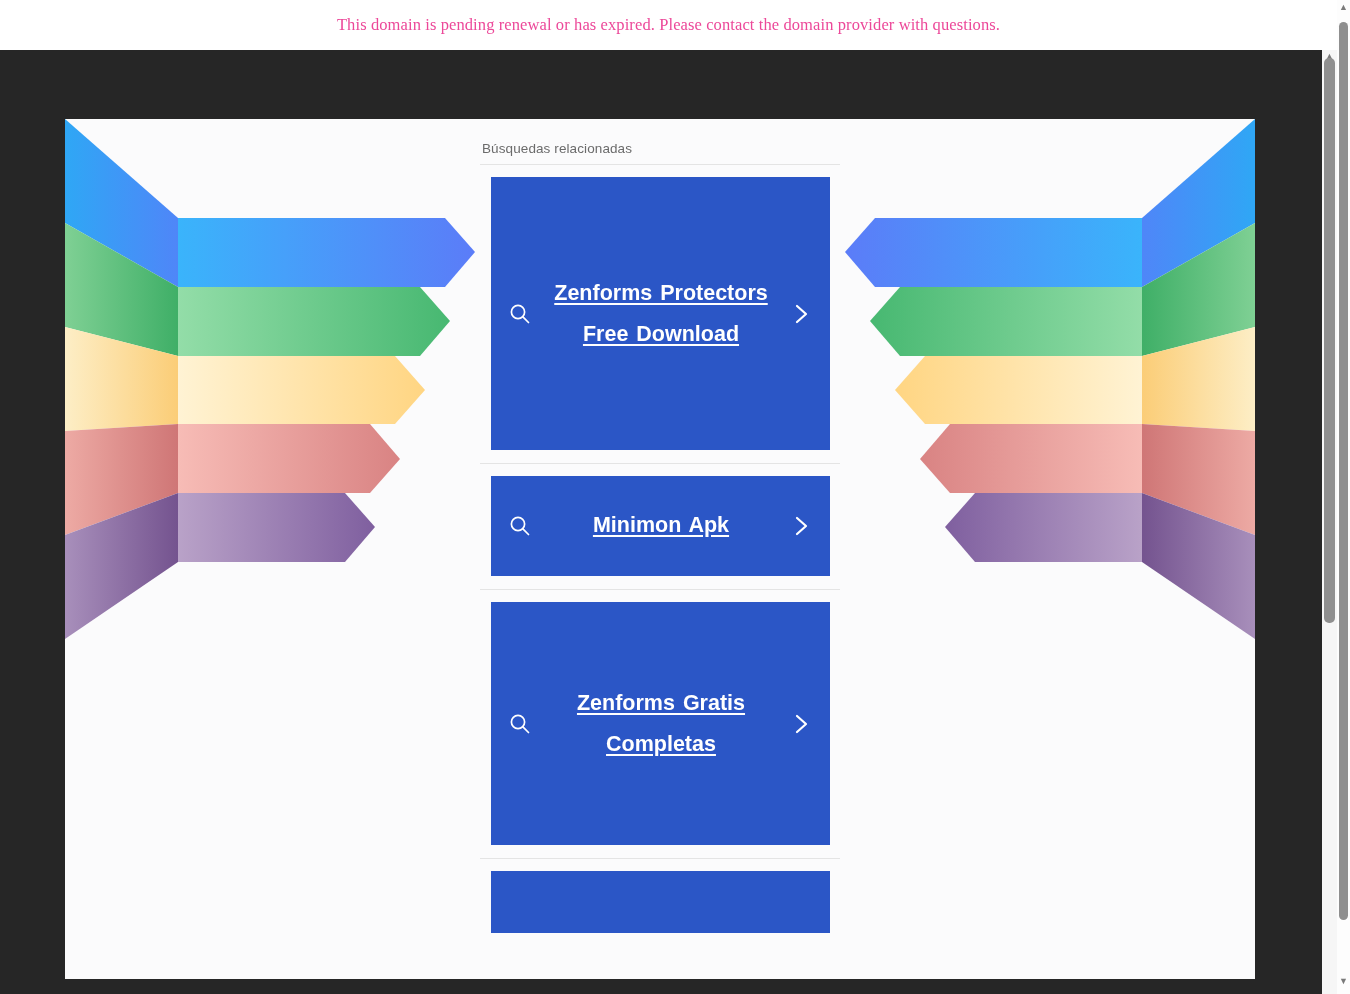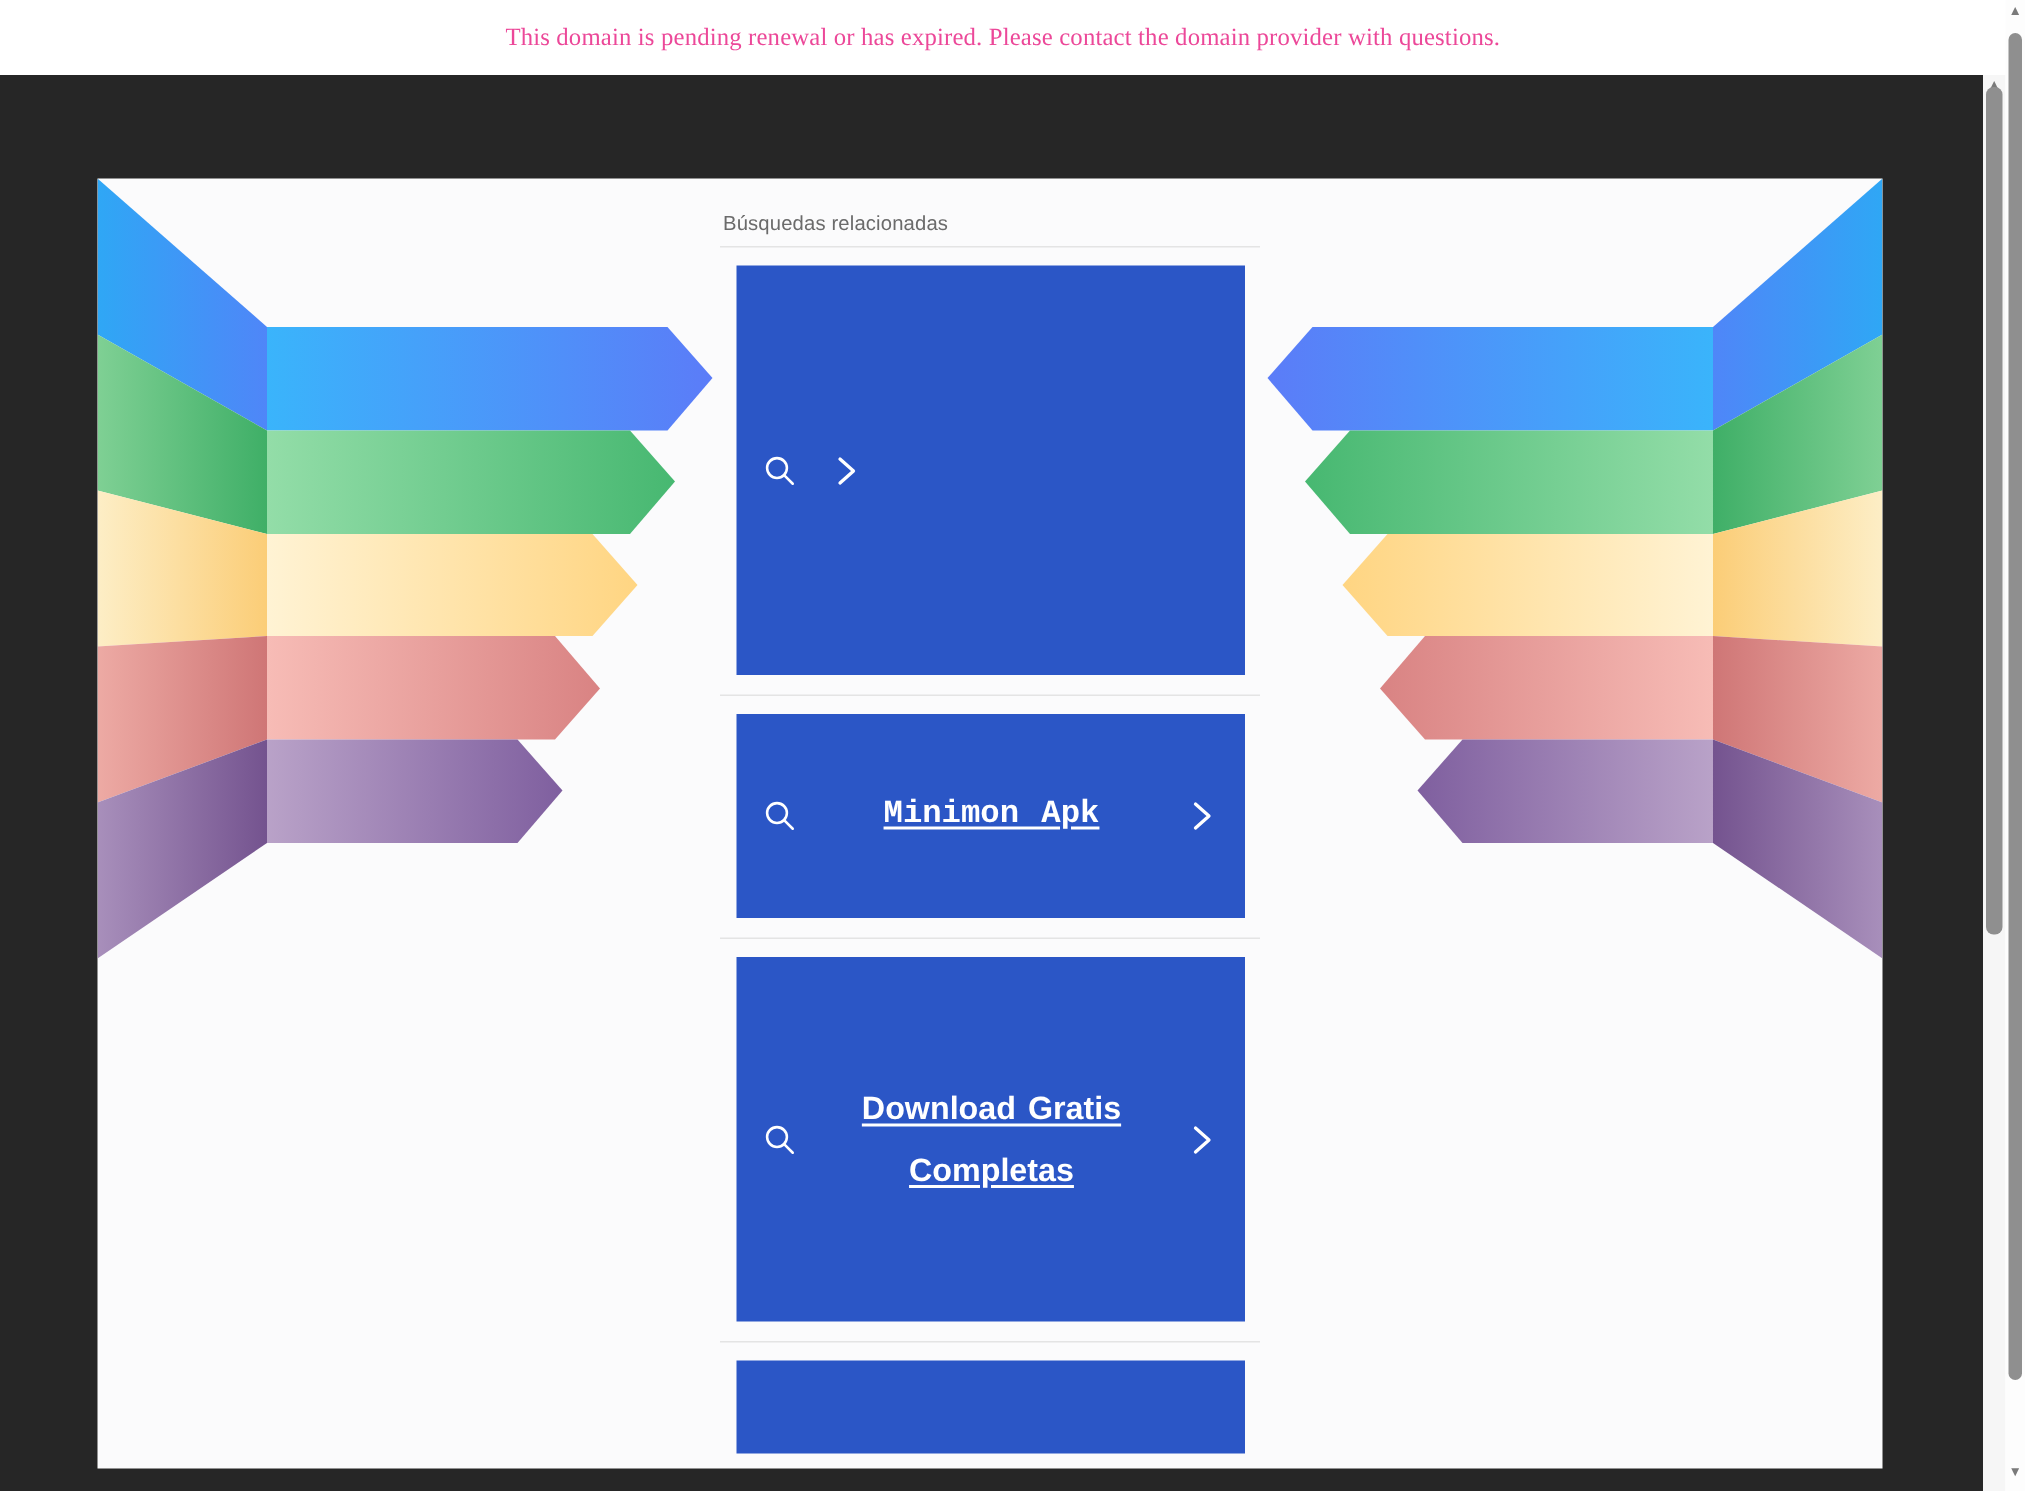--- a/index.html
+++ b/index.html
@@ -73,21 +73,21 @@
   .search-card{
     position:relative;
     width:339px; margin:12px auto 13px auto;
     background:#2b56c6;
     display:flex; align-items:center;
     padding:0 16px;
     cursor:pointer;
     color:#ffffff;
   }
   .search-card.h-tall   { height:273px; }
-  .search-card.h-short  { height:136px;font-family:Liberation Mono, monospace; }
+  .search-card.h-short  { height:100px; }
   .search-card.h-mid    { height:243px; }
   .search-card.h-cut    { height:62px; margin-bottom:0; }
 
   .magnifier{
     flex:0 0 auto; width:26px; height:26px;
     margin-right:10px;
   }
   .magnifier svg{ display:block; }
 
   .card-label{
@@ -272,20 +272,21 @@
       <div id="related-heading">Búsquedas relacionadas</div>
       <div class="card-sep"></div>
 
       <div class="search-card h-tall">
         <span class="magnifier">
           <svg width="26" height="26" viewBox="0 0 26 26" fill="none" xmlns="http://www.w3.org/2000/svg">
             <circle cx="11" cy="11" r="6.6" stroke="#ffffff" stroke-width="1.7"></circle>
             <line x1="15.9" y1="15.9" x2="21.5" y2="21.5" stroke="#ffffff" stroke-width="1.7" stroke-linecap="round"></line>
           </svg>
         </span>
+        <span class="card-label">Zenforms Protectors Free Download</span>
         <span class="chevron">
           <svg width="26" height="26" viewBox="0 0 26 26" fill="none" xmlns="http://www.w3.org/2000/svg">
             <polyline points="9,5 18,13 9,21" stroke="#ffffff" stroke-width="2.2" stroke-linecap="round" stroke-linejoin="round" fill="none"></polyline>
           </svg>
         </span>
       </div>
 
       <div class="card-sep"></div>
 
       <div class="search-card h-short">
@@ -305,21 +306,21 @@
 
       <div class="card-sep"></div>
 
       <div class="search-card h-mid">
         <span class="magnifier">
           <svg width="26" height="26" viewBox="0 0 26 26" fill="none" xmlns="http://www.w3.org/2000/svg">
             <circle cx="11" cy="11" r="6.6" stroke="#ffffff" stroke-width="1.7"></circle>
             <line x1="15.9" y1="15.9" x2="21.5" y2="21.5" stroke="#ffffff" stroke-width="1.7" stroke-linecap="round"></line>
           </svg>
         </span>
-        <span class="card-label">Download Gratis Completas</span>
+        <span class="card-label">Zenforms Gratis Completas</span>
         <span class="chevron">
           <svg width="26" height="26" viewBox="0 0 26 26" fill="none" xmlns="http://www.w3.org/2000/svg">
             <polyline points="9,5 18,13 9,21" stroke="#ffffff" stroke-width="2.2" stroke-linecap="round" stroke-linejoin="round" fill="none"></polyline>
           </svg>
         </span>
       </div>
 
       <div class="card-sep"></div>
 
       <div class="search-card h-cut">

